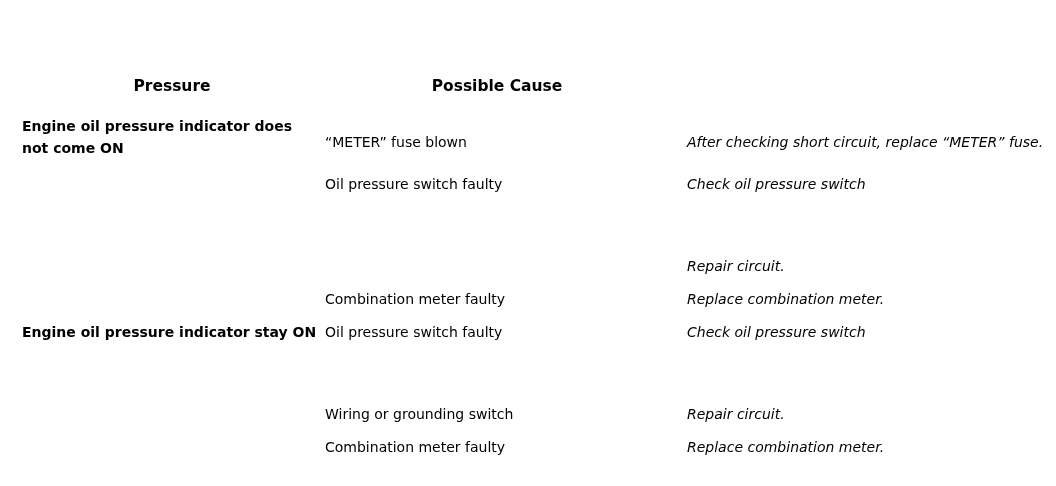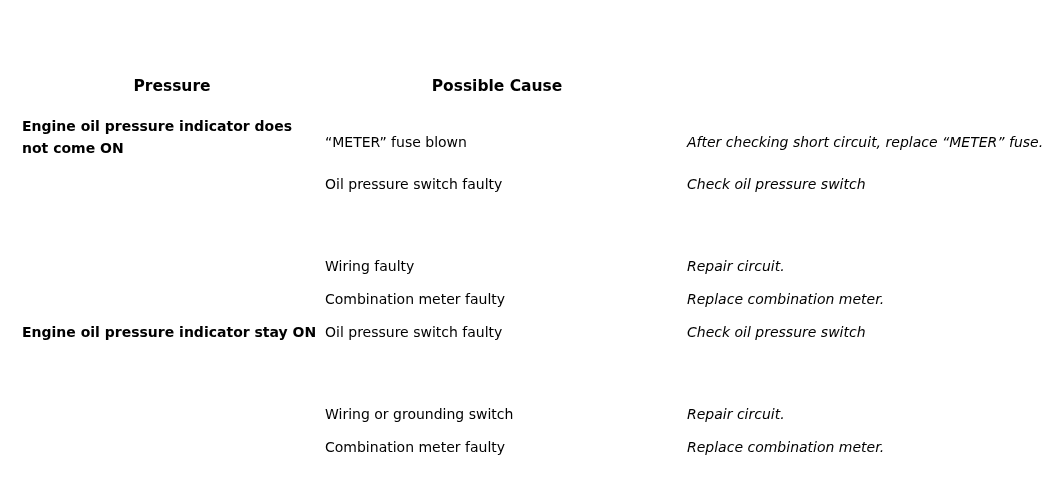--- a/index.html
+++ b/index.html
@@ -95,21 +95,20 @@
 
   <div class="cell c-condition cond-1">Engine oil pressure indicator does not come ON</div>
   <div class="cell c-condition cond-2">Engine oil pressure indicator stay ON</div>
 
   <div class="cell c-cause r1">“METER” fuse blown</div>
   <div class="cell c-action r1">After checking short circuit, replace “METER” fuse.</div>
 
   <div class="cell c-cause r2">Oil pressure switch faulty</div>
   <div class="cell c-action r2">Check oil pressure switch</div>
 
-  <div class="cell c-cause r3">Wiring faulty</div>
   <div class="cell c-action r3">Repair circuit.</div>
 
   <div class="cell c-cause r4">Combination meter faulty</div>
   <div class="cell c-action r4">Replace combination meter.</div>
 
   <div class="cell c-cause r5">Oil pressure switch faulty</div>
   <div class="cell c-action r5">Check oil pressure switch</div>
 
   <div class="cell c-cause r6">Wiring or grounding switch</div>
   <div class="cell c-action r6">Repair circuit.</div>

